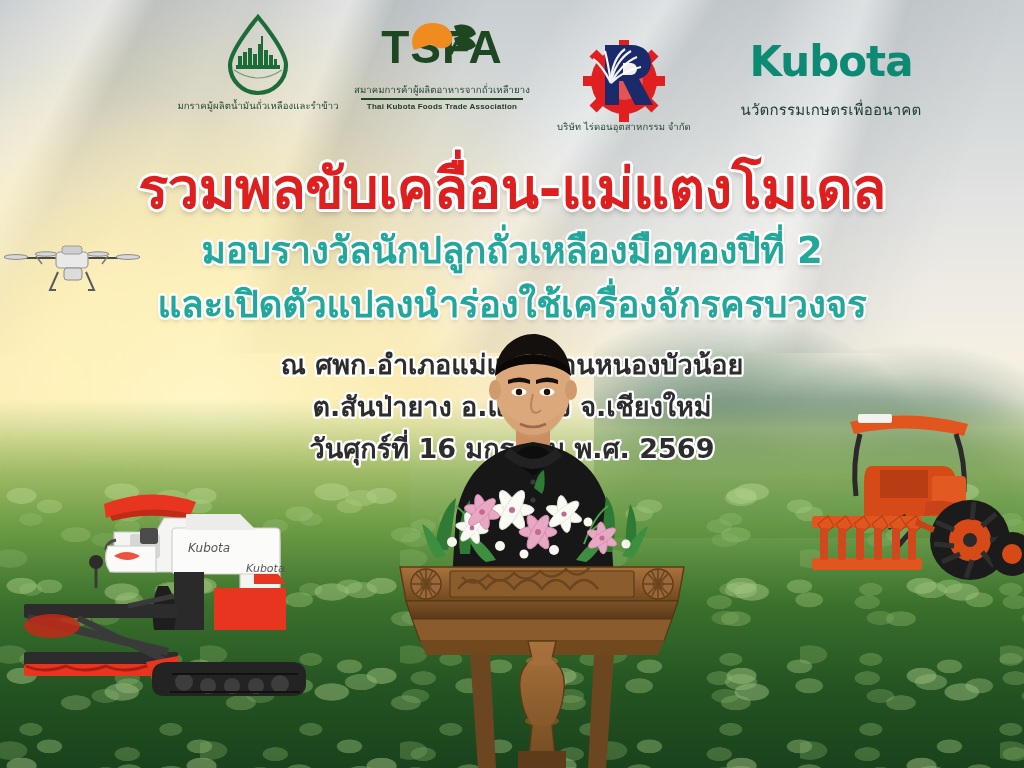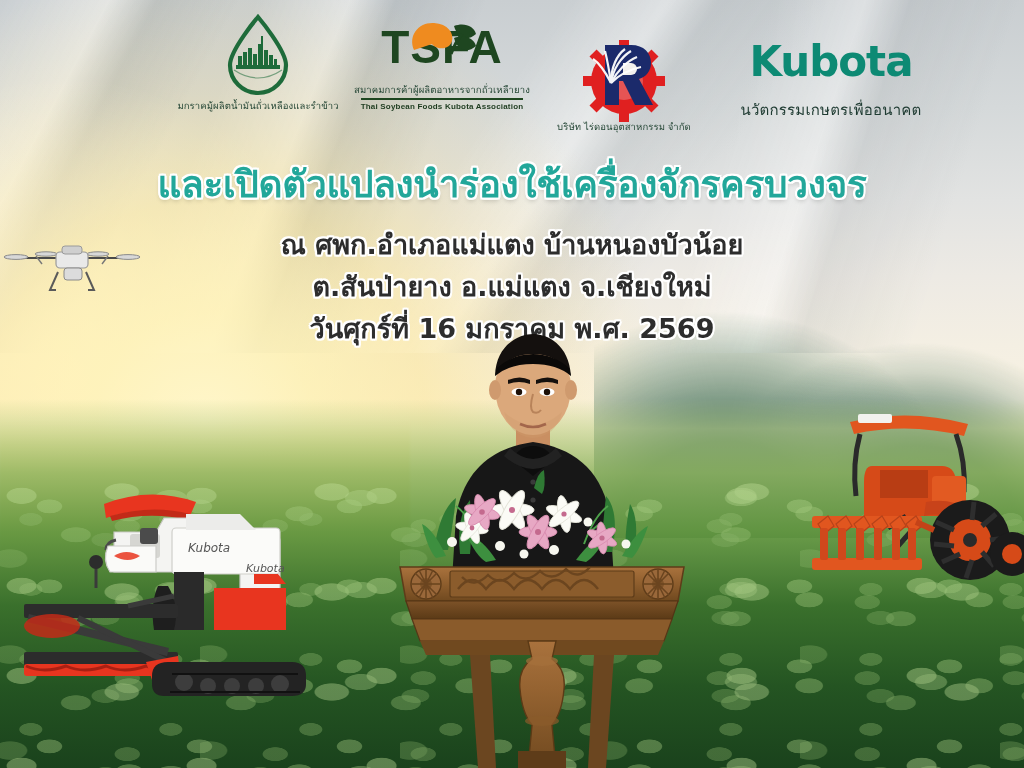--- a/index.html
+++ b/index.html
@@ -202,21 +202,21 @@
         <svg width="78" height="52" viewBox="0 0 78 52" style="position:absolute;left:52px;top:-4px;">
           <path d="M10 30 C4 16 14 2 30 3 c14 1 20 10 18 18 -2 8 -12 9 -18 5 -6-4 -4-12 2-12 5 0 7 4 5 7" fill="#ef8b1f"></path>
           <path d="M50 6 c10 -4 20 0 22 8 -8 7 -18 6 -22 -8 Z" fill="#1e4620"></path>
           <path d="M50 18 c10 -4 20 0 22 8 -8 7 -18 6 -22 -8 Z" fill="#1e4620"></path>
           <path d="M47 34 C50 26 53 20 58 14" stroke="#1e4620" stroke-width="3.2" fill="none"></path>
         </svg>
         <div class="tsfa-word">TSFA</div>
       </div>
       <div class="logo-cap-th">สมาคมการค้าผู้ผลิตอาหารจากถั่วเหลืายาง</div>
       <div class="tsfa-rule"></div>
-      <div class="logo-cap-en">Thai Soybean Foods Kubota Association</div>
+      <div class="logo-cap-en">Thai Kubota Foods Trade Association</div>
     </div>
 
     <div class="logo" id="logo-raidon">
       <div style="height:82px;">
         <svg width="118" height="82" viewBox="0 0 118 82" style="margin:0 auto;display:block;">
           <g fill="#e02020">
             <circle cx="59" cy="44" r="33"></circle>
             <g>
               <rect x="54" y="3" width="10" height="14"></rect>
               <rect x="54" y="71" width="10" height="14"></rect>
@@ -244,20 +244,22 @@
       <div class="logo-cap-th">บริษัท ไร่ดอนอุตสาหกรรม จำกัด</div>
     </div>
 
     <div class="logo" id="logo-kubota">
       <div class="kubota-word">Kubota</div>
       <div class="kubota-sub">นวัตกรรมเกษตรเพื่ออนาคต</div>
     </div>
   </div>
 
   <div class="headline">
+    <div class="title-main">รวมพลขับเคลื่อน-แม่แตงโมเดล</div>
+    <div class="title-sub">มอบรางวัลนักปลูกถั่วเหลืองมือทองปีที่ 2</div>
     <div class="title-sub">และเปิดตัวแปลงนำร่องใช้เครื่องจักรครบวงจร</div>
     <div class="venue">ณ ศพก.อำเภอแม่แตง บ้านหนองบัวน้อย</div>
     <div class="venue" style="margin-top:0">ต.สันป่ายาง อ.แม่แตง จ.เชียงใหม่</div>
     <div class="venue" style="margin-top:0">วันศุกร์ที่ 16 มกราคม พ.ศ. 2569</div>
   </div>
 
   <div class="drone">
     <svg width="132" height="66" viewBox="0 0 132 66">
       <g stroke="#4a4a4a" stroke-width="2.2" fill="none">
         <path d="M8 26 H54"></path>

